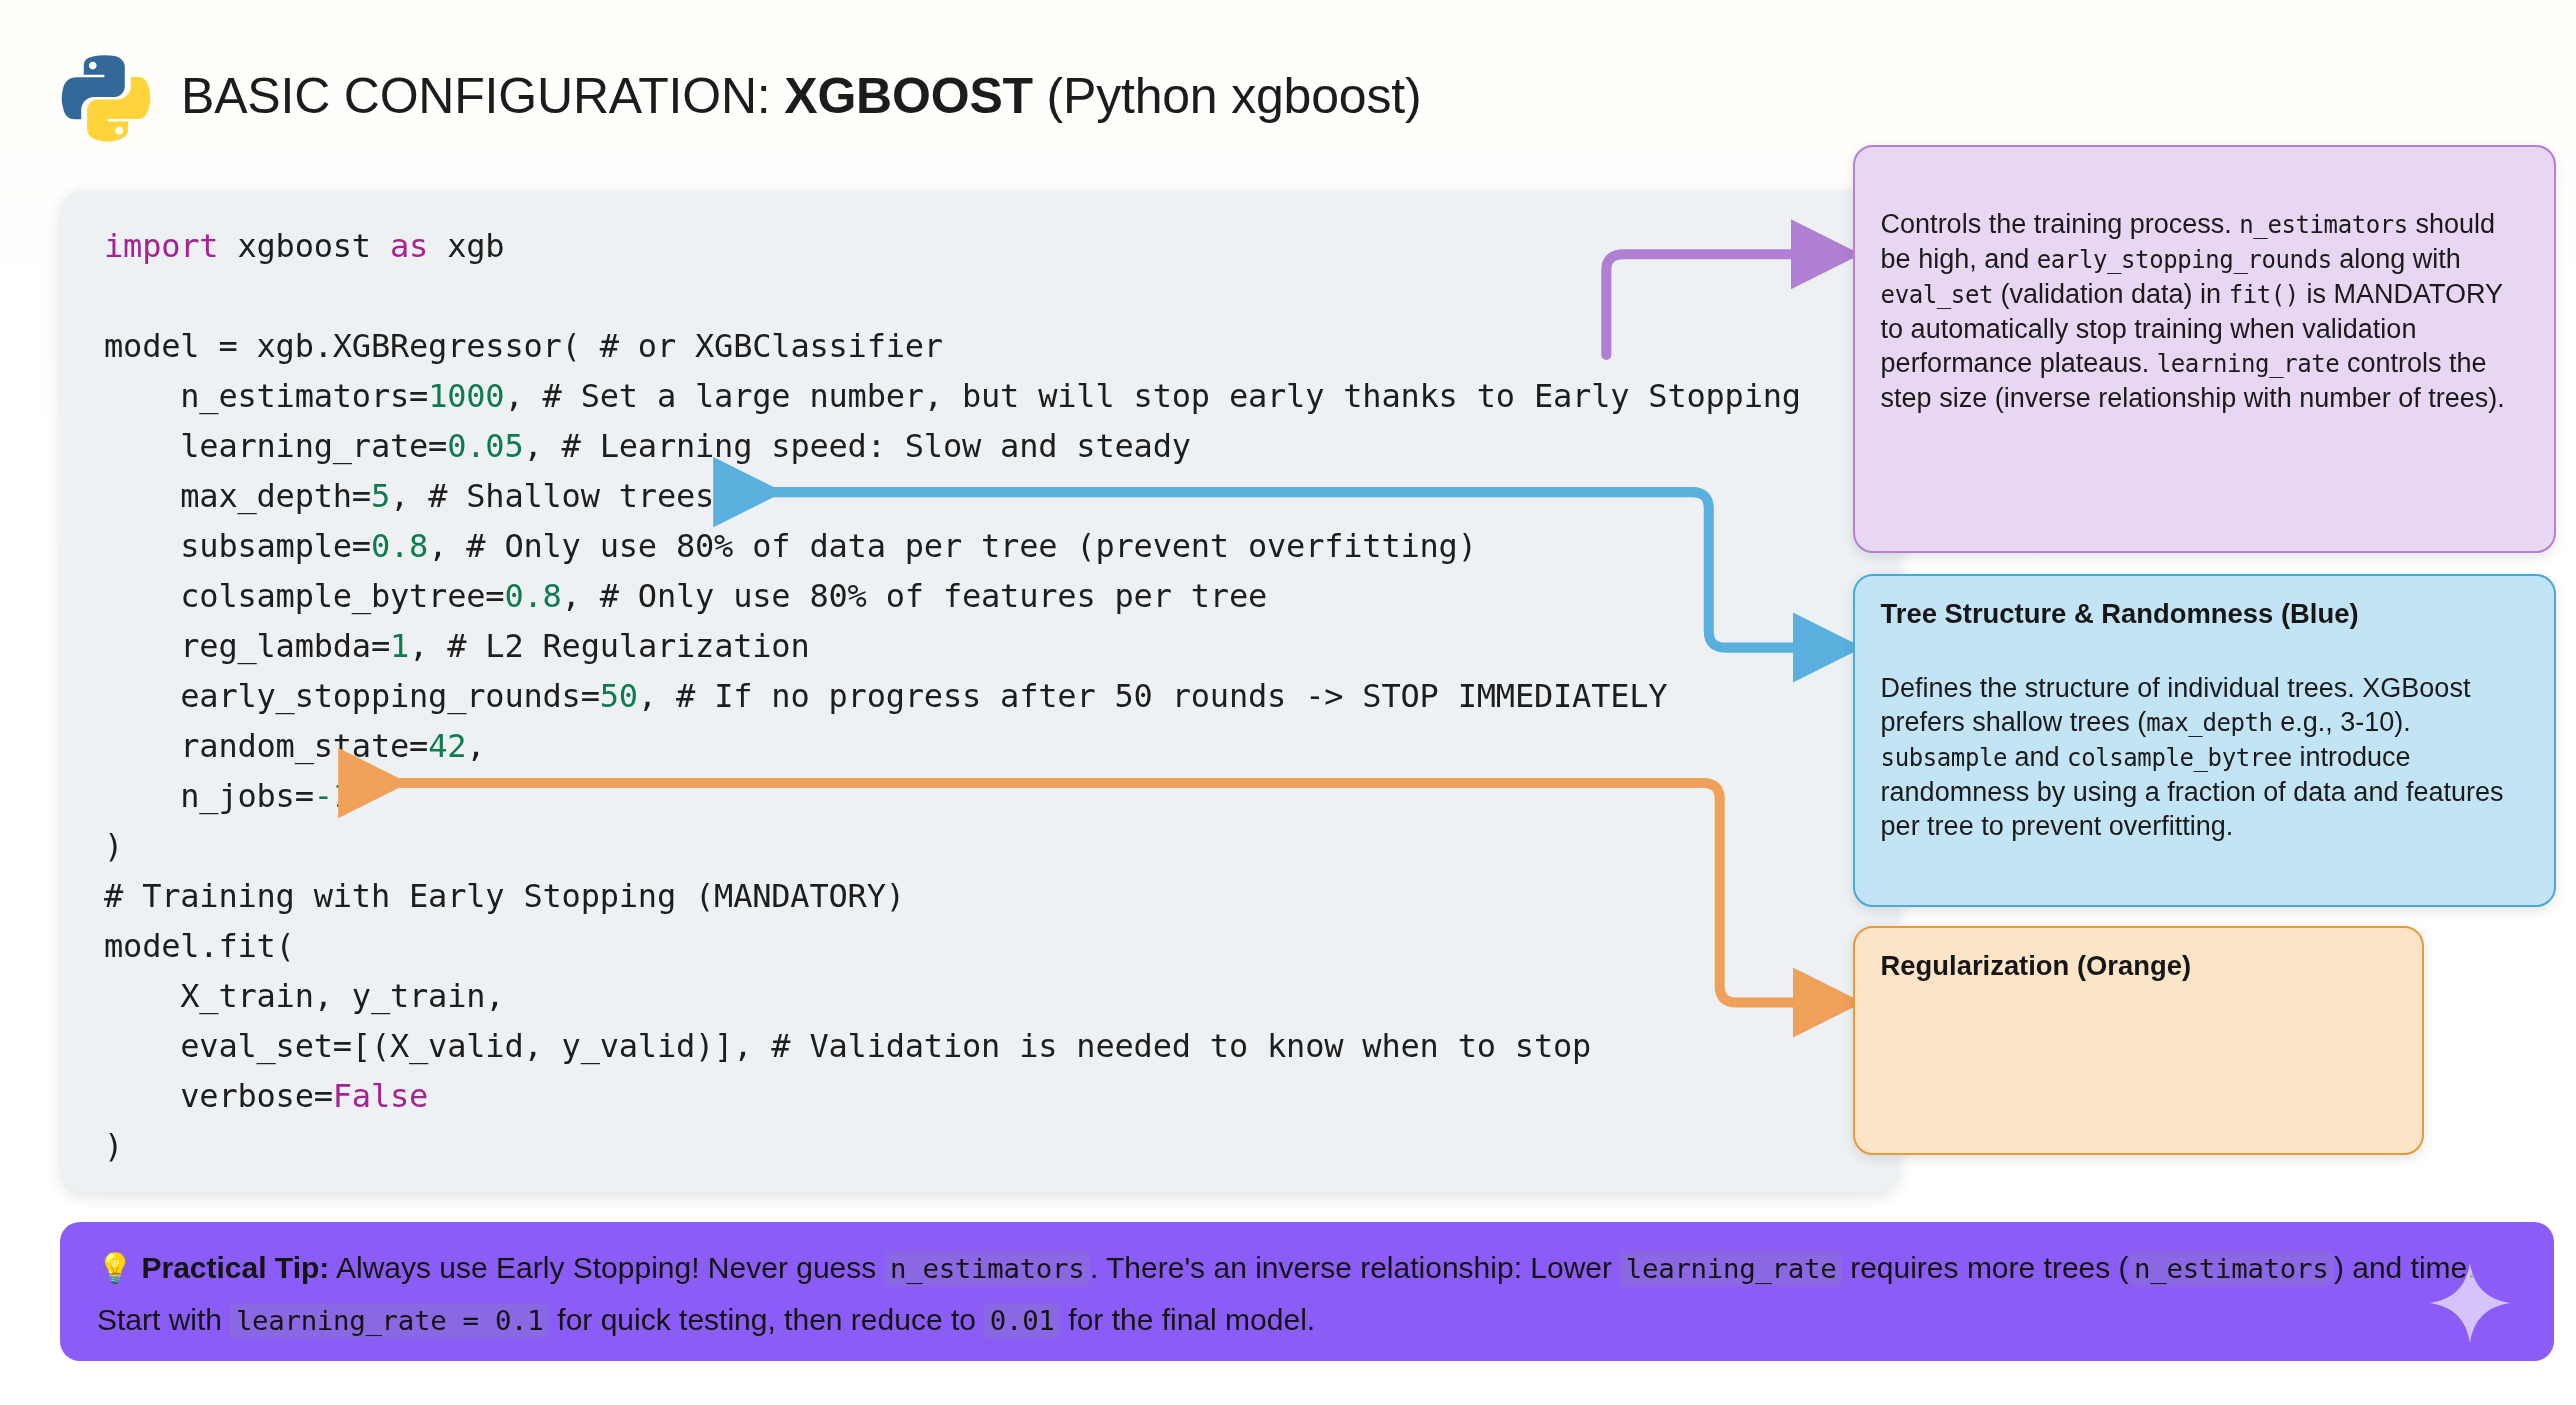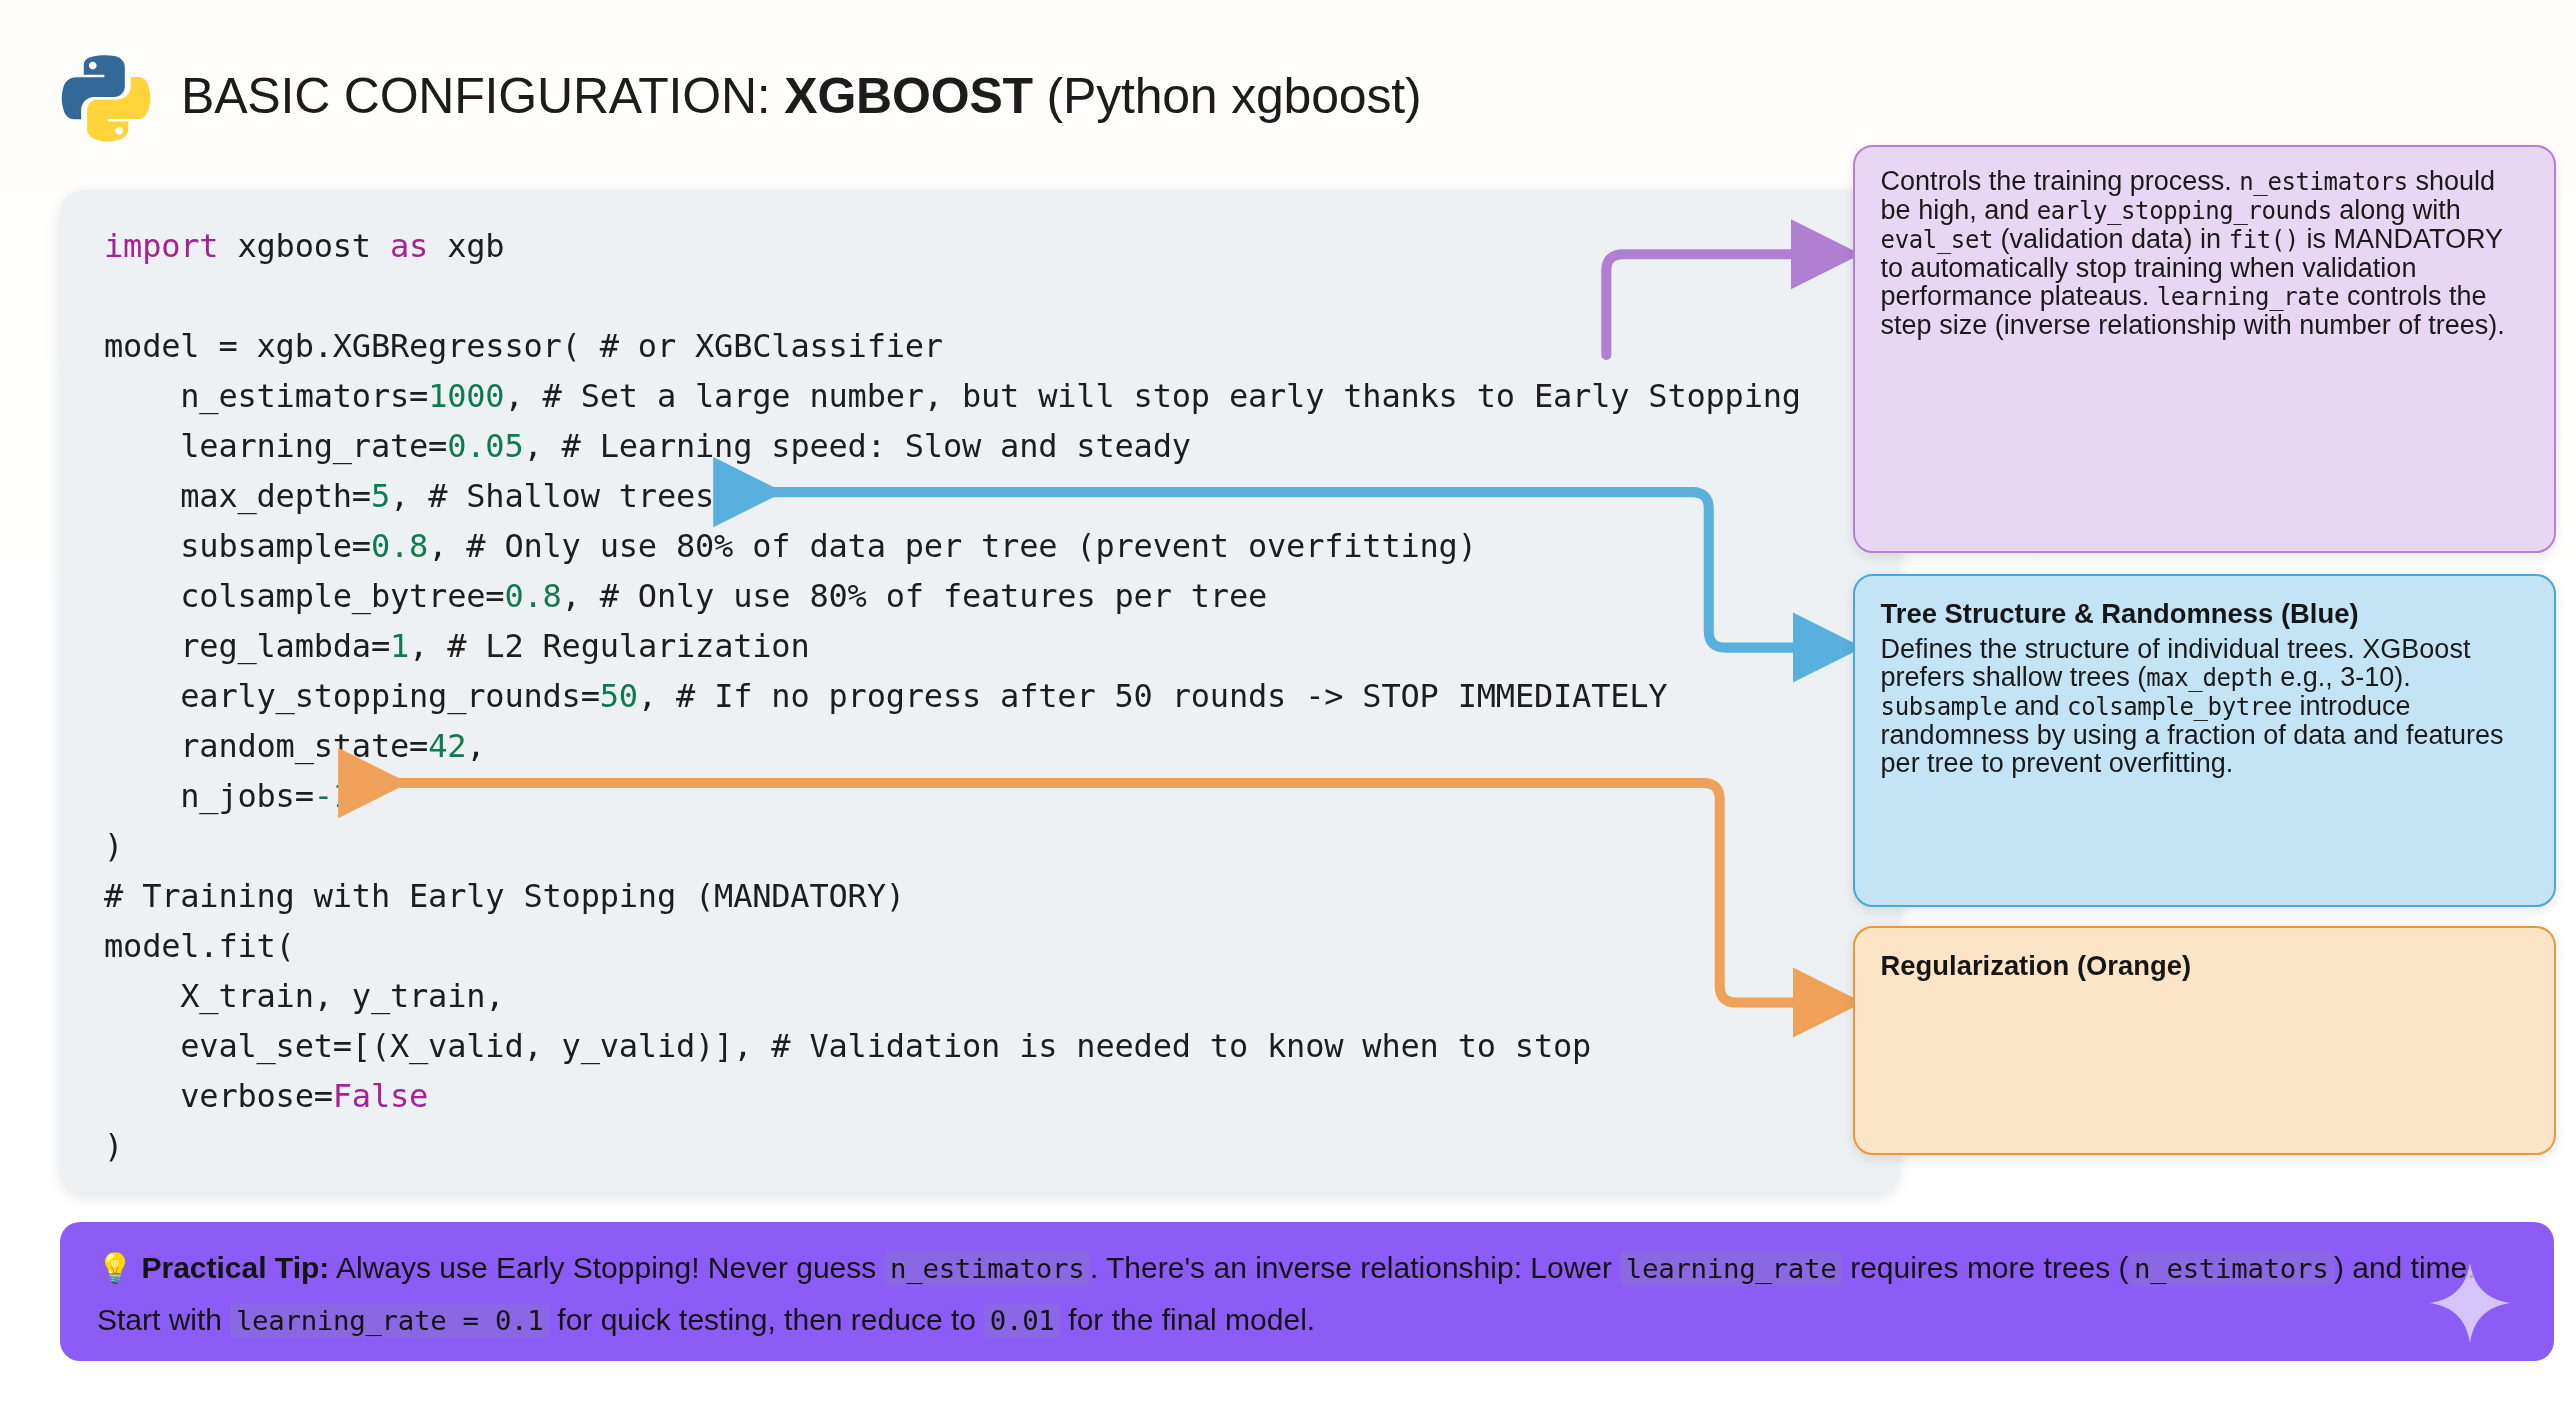--- a/index.html
+++ b/index.html
@@ -72,38 +72,39 @@
   }
   .card-title {
     font-size: 27.4px;
     font-weight: 700;
     color: #161616;
     margin-bottom: 3.7px;
     line-height: 35px;
   }
   .card-body {
     font-size: 27px;
-    line-height: 28px;
+    line-height: 34px;
     color: #1a1a1a;
+    margin-top: 40px;
   }
   .card-body code, .card-title code {
     font-family: "DejaVu Sans Mono", "Liberation Mono", monospace;
     font-size: 24px;
     letter-spacing: -0.4px;
   }
   .card-purple {
     left: 1853px; top: 145px; width: 703px; height: 408px;
     background: #e8d7f2; border: 2.3px solid #b77fd4;
   }
   .card-blue {
     left: 1853px; top: 574px; width: 703px; height: 333px;
     background: #c3e4f5; border: 2.3px solid #4aa8d8;
   }
   .card-orange {
-    left: 1853px; top: 926px; width: 703px; height: 229px;
+    left: 1853px; top: 926px; width: 571px; height: 229px;
     background: #fbe5c6; border: 2.3px solid #e79a3c;
   }
 
   
   .arrows {
     position: absolute;
     left: 0; top: 0;
     width: 2576px; height: 1405px;
     pointer-events: none;
   }

